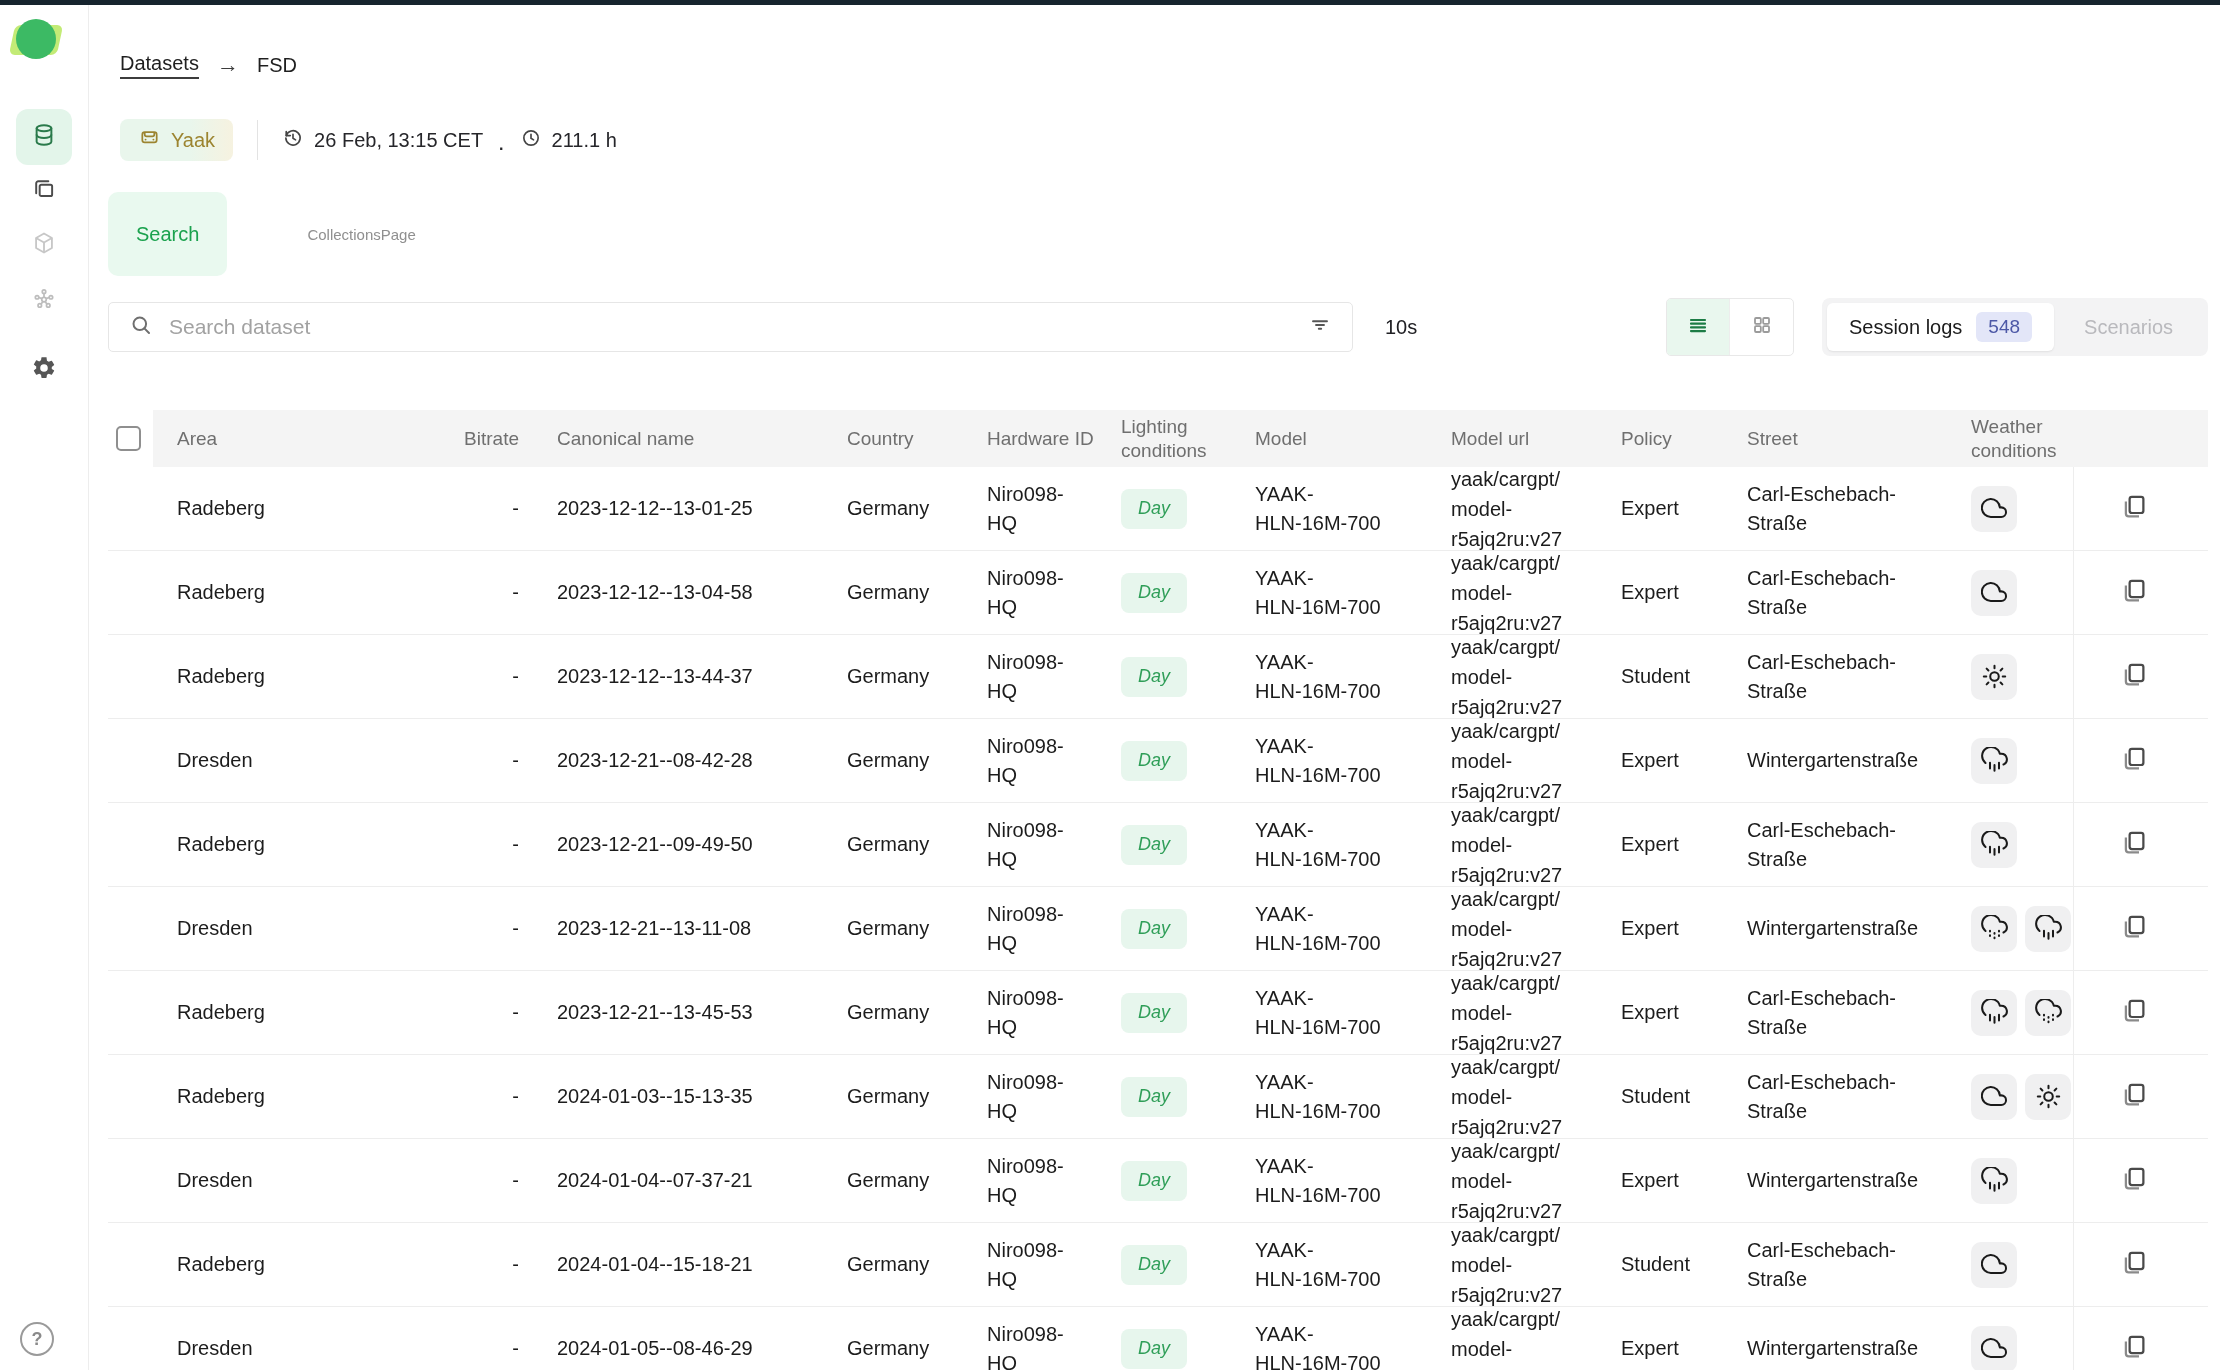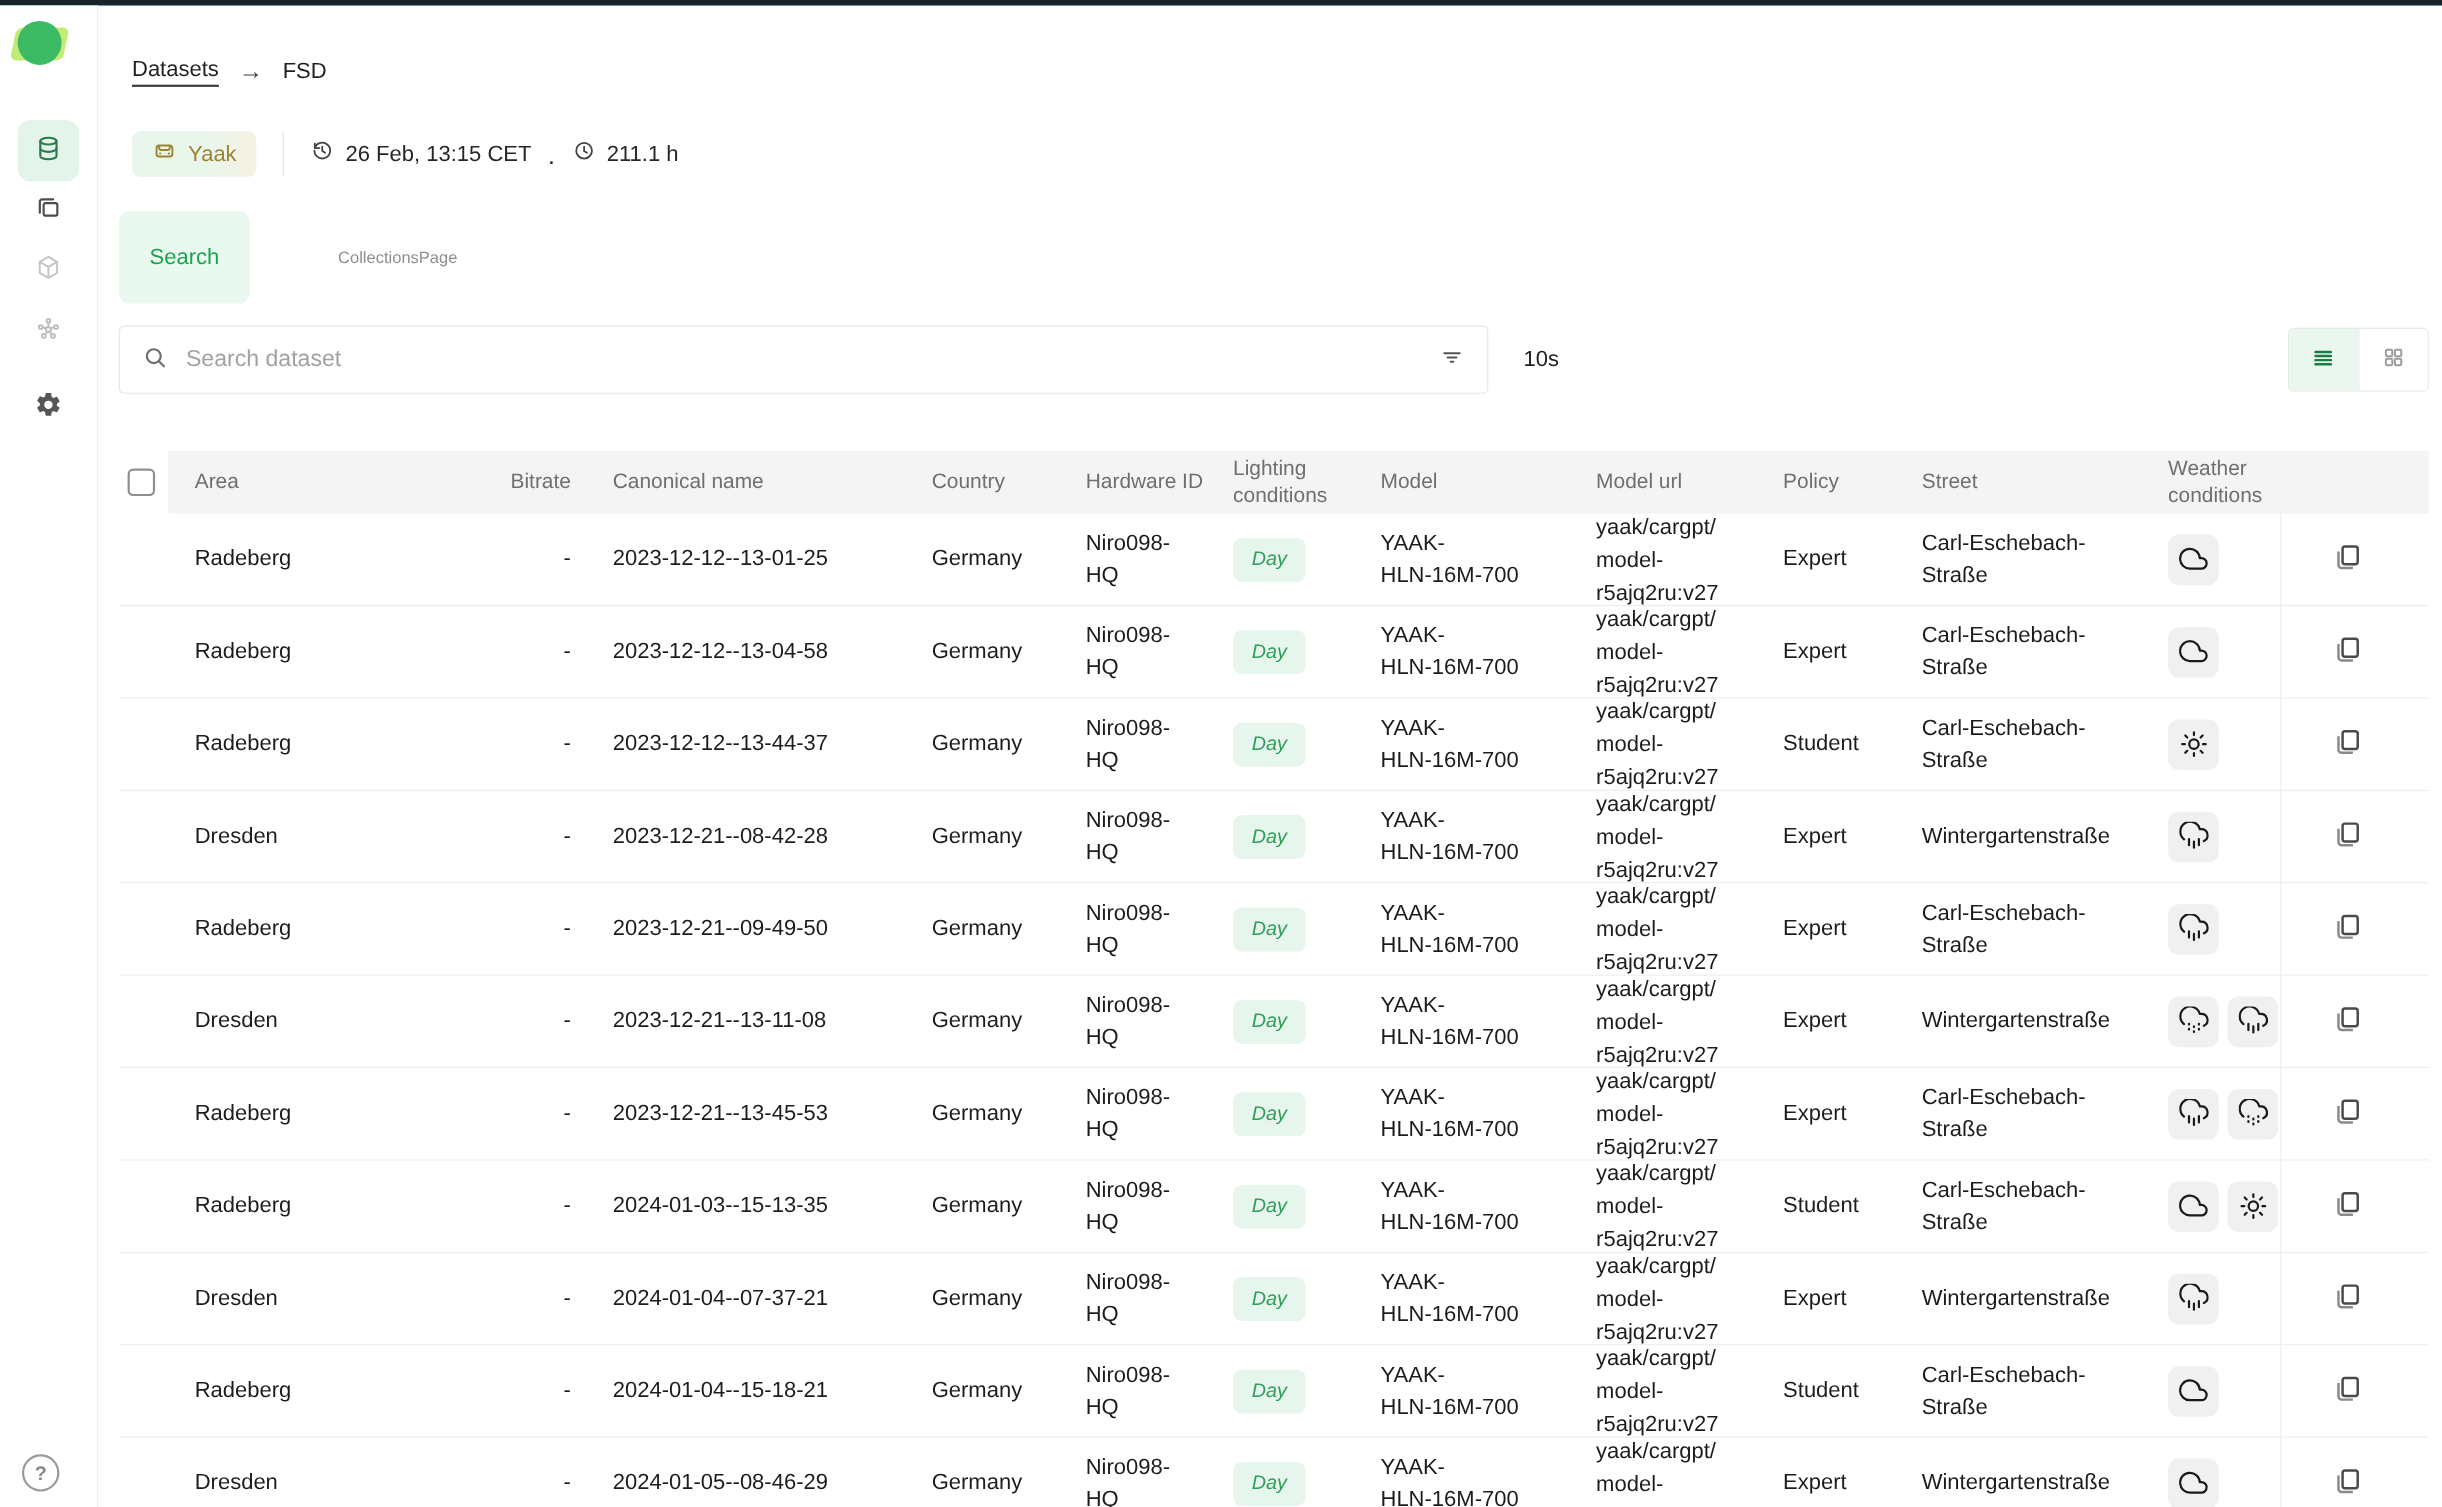--- a/index.html
+++ b/index.html
@@ -29,21 +29,21 @@
   .meta-divider{width:1px;height:40px;background:#e3e3e3;margin:0 24px;}
   .meta-item{display:flex;align-items:center;gap:10px;font-size:20px;color:#26262a;}
   .meta-item svg{width:22px;height:22px;}
   .meta-dot{margin:0 16px;font-weight:700;color:#26262a;position:relative;top:5px;}
   .tabs-row{margin:40px 0 0 0;height:64px;display:flex;align-items:center;}
   .tab-pill{height:84px;display:flex;align-items:center;padding:0 28px;border-radius:10px;font-size:20px;cursor:pointer;}
   .tab-pill.active{background:#e9f9ef;color:#1ba24e;font-weight:500;}
   .tab-plain{margin-left:80px;color:#8f8f8f;font-size:15px;cursor:pointer;}
   
   .toolbar{margin-top:30px;height:62px;width:2100px;display:flex;align-items:center;}
-  .searchbox{width:1245px;height:62px;border:1px solid #e6e6e6;border-radius:5px;display:flex;align-items:center;
+  .searchbox{width:1245px;height:50px;border:1px solid #e6e6e6;border-radius:5px;display:flex;align-items:center;
              padding:0 20px;box-sizing:border-box;gap:14px;background:#fff;}
   .searchbox svg{flex:none;}
   .searchbox input{flex:1;border:none;outline:none;font-size:21px;color:#222;font-family:inherit;background:transparent;}
   .searchbox input::placeholder{color:#a2a2a2;}
   .duration-chip{margin-left:32px;font-size:20px;color:#202024;}
   .spacer{flex:1;}
   .view-toggle{display:flex;width:126px;height:56px;border:1px solid #e8e8e8;border-radius:5px;overflow:hidden;background:#fff;}
   .view-toggle .vt{flex:1;display:flex;align-items:center;justify-content:center;cursor:pointer;}
   .view-toggle .vt.active{background:#e9f7ee;}
   .view-toggle .vt + .vt{border-left:1px solid #ededed;}
@@ -229,20 +229,27 @@
           <span>
             <svg width="24" height="24" viewBox="0 0 24 24" fill="none" stroke="#9b9b9b" stroke-width="1.8">
               <rect x="5" y="5" width="5.8" height="5.8" rx="1"></rect>
                 <rect x="13.2" y="5" width="5.8" height="5.8" rx="1"></rect>
               <rect x="5" y="13.2" width="5.8" height="5.8" rx="1"></rect>
                 <rect x="13.2" y="13.2" width="5.8" height="5.8" rx="1"></rect>
             </svg>
           </span>
         </div>
       </div>
+      <div class="segmented">
+        <div class="seg-active">
+          <span class="seg-label">Session logs</span>
+          <span class="seg-count">548</span>
+        </div>
+        <div class="seg-inactive">Scenarios</div>
+      </div>
     </div>
 
     <div class="table">
       <div class="thead">
         <div class="th-check">
           <div class="checkbox"></div>
         </div>
         <div class="head-band">
           <div class="hcell col-area">Area</div>
           <div class="hcell col-bitrate">Bitrate</div>

